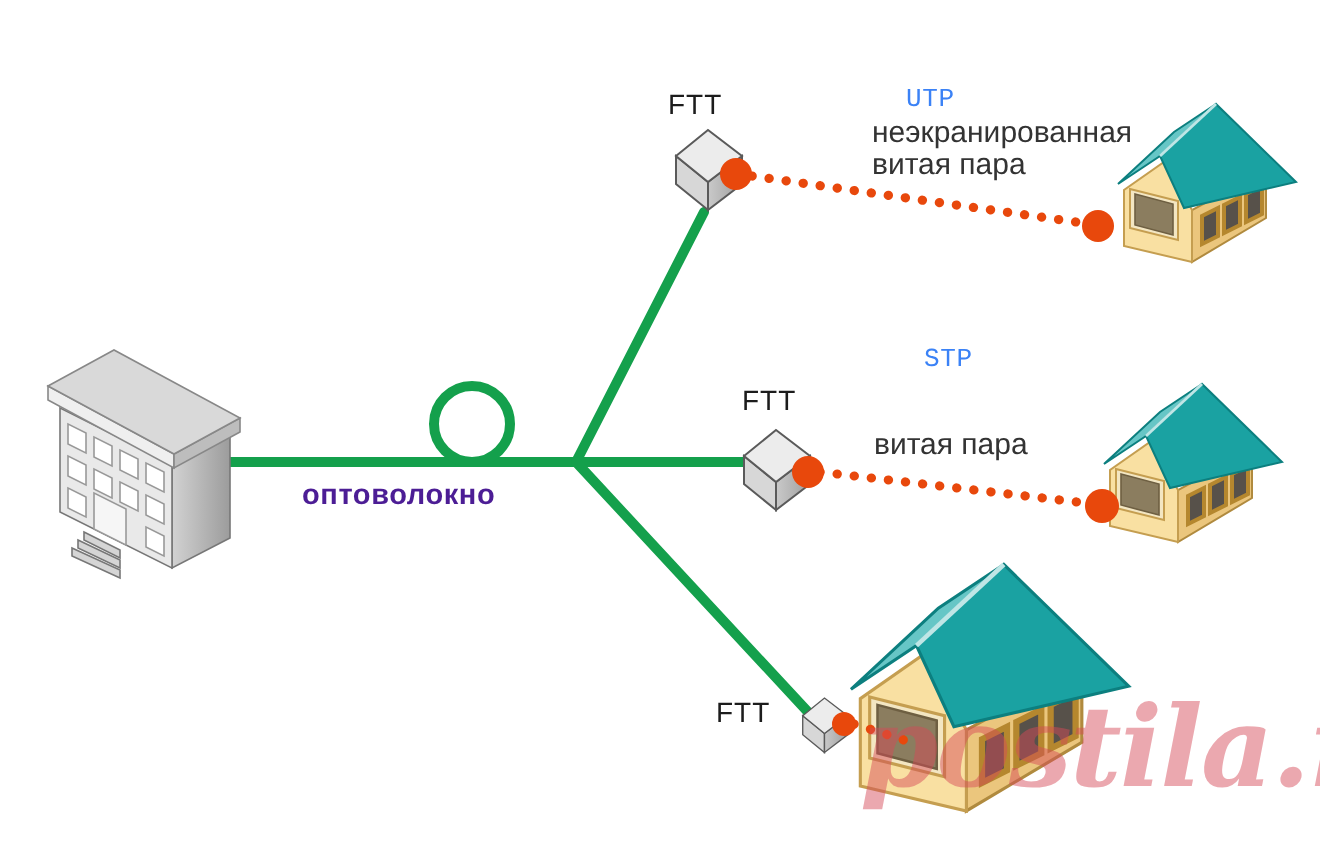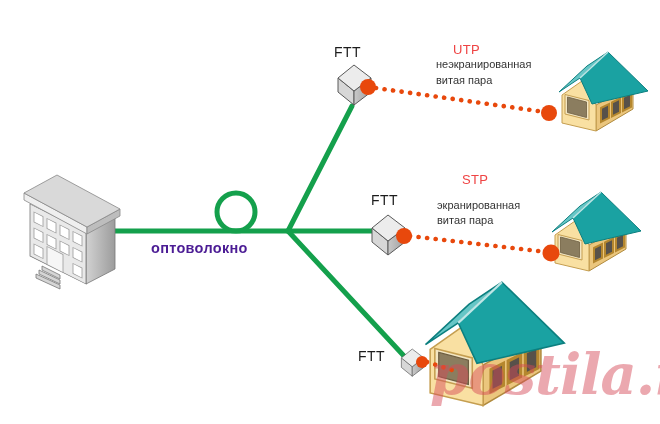--- a/index.html
+++ b/index.html
@@ -3,22 +3,22 @@
 <meta charset="utf-8">
 <style>
   html,body{margin:0;padding:0;background:#fff;}
   .stage{
     position:relative;width:660px;height:424px;background:#ffffff;overflow:hidden;
     font-family:"Liberation Sans",sans-serif;
   }
   .stage svg{position:absolute;left:0;top:0;}
   .lbl{position:absolute;color:#1e1e1e;white-space:nowrap;}
   .lbl-ftt{font-size:14px;color:#1c1c1c;letter-spacing:.5px;}
-  .lbl-pair-title{font-size:13px;color:#ef4444;font-weight:bold;letter-spacing:.3px;}
-  .lbl-pair{font-size:11px;color:#333;}
+  .lbl-pair-title{font-size:13px;color:#3b82f6;font-weight:bold;letter-spacing:.3px;font-family:Liberation Mono, monospace;}
+  .lbl-pair{font-size:15px;color:#333;}
   .lbl-fiber{font-size:14.5px;font-weight:bold;color:#4c1d95;letter-spacing:.3px;}
   .watermark{
     position:absolute;left:430px;top:346px;
     font-family:"DejaVu Serif",serif;font-style:italic;font-weight:bold;
     font-size:56px;line-height:1;color:rgba(214,73,88,0.48);
     letter-spacing:-1px;
   }
 </style>
 </head>
 <body>
@@ -123,19 +123,18 @@
 
   <div class="lbl lbl-ftt" style="left:334px;top:44px">FTT</div>
   <div class="lbl lbl-ftt" style="left:371px;top:192px">FTT</div>
   <div class="lbl lbl-ftt" style="left:358px;top:348px">FTT</div>
 
   <div class="lbl lbl-pair-title" style="left:453px;top:42px;font-weight:normal">UTP</div>
   <div class="lbl lbl-pair" style="left:436px;top:58px">неэкранированная</div>
   <div class="lbl lbl-pair" style="left:436px;top:74px">витая пара</div>
 
   <div class="lbl lbl-pair-title" style="left:462px;top:172px;font-weight:normal">STP</div>
-  <div class="lbl lbl-pair" style="left:437px;top:199px">экранированная</div>
   <div class="lbl lbl-pair" style="left:437px;top:214px">витая пара</div>
 
   <div class="lbl lbl-fiber" style="left:151px;top:240px">оптоволокно</div>
 
   <div class="watermark">postila.ru</div>
 </div>
 
 </body></html>

